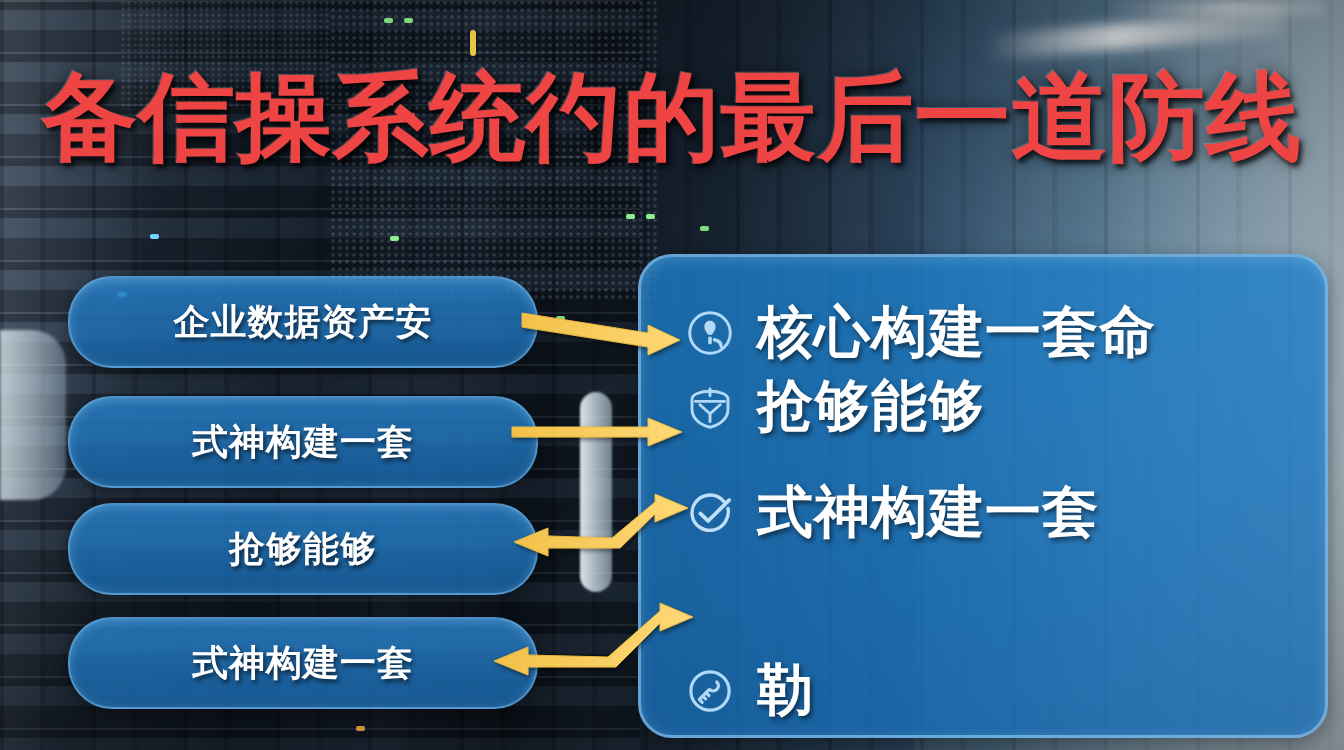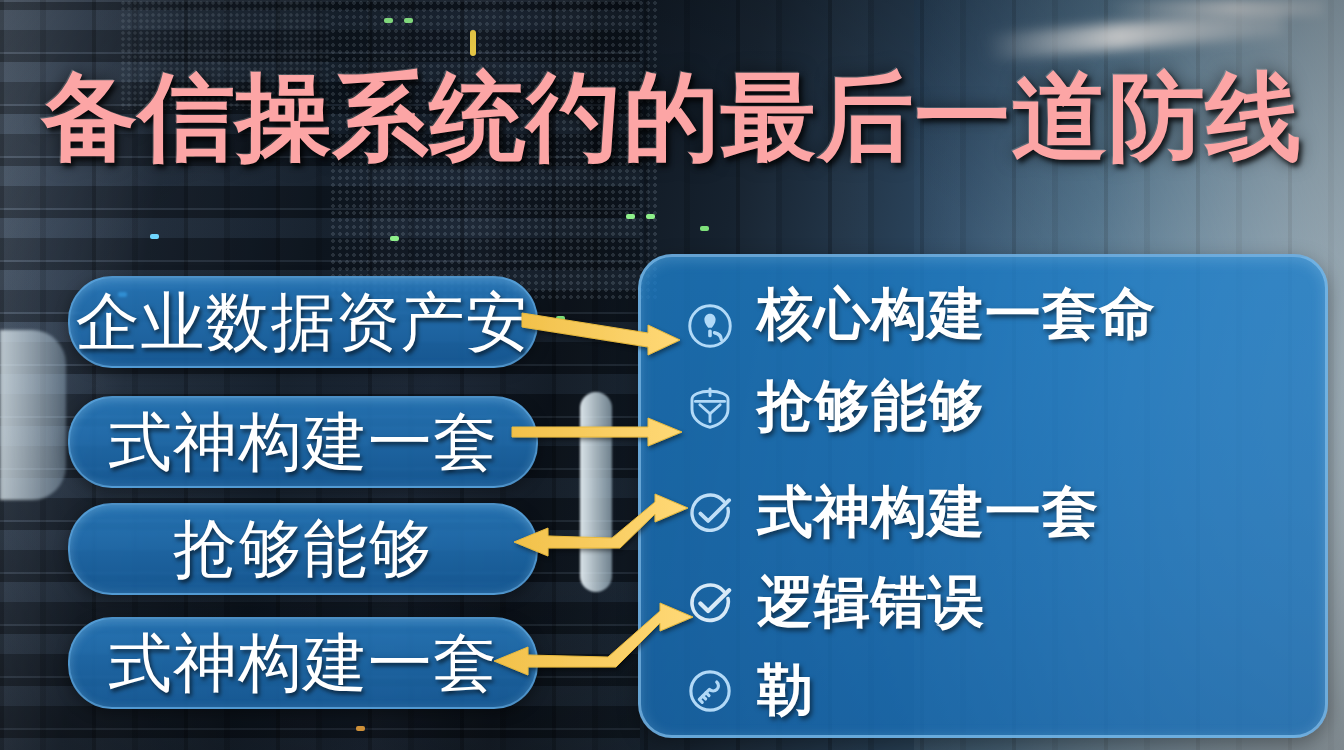--- a/index.html
+++ b/index.html
@@ -100,21 +100,21 @@
   }
 
   
   .title {
     position: absolute;
     left: 0; top: 66px; width: 1344px;
     text-align: center;
     font-size: 96px;
     font-weight: 700;
     line-height: 1.08;
-    color: #fca5a5;
+    color: #ef4444;
     letter-spacing: 1px;
     text-shadow:
       3px 4px 5px rgba(0,0,0,0.75),
       0 0 18px rgba(0,0,0,0.55),
       -1px -1px 0 rgba(255,255,255,0.25);
     white-space: nowrap;
   }
 
   
   .pill {
@@ -126,22 +126,22 @@
     background: linear-gradient(180deg, rgba(41,132,206,0.82), rgba(24,103,173,0.80));
     border: 2px solid rgba(120,190,240,0.55);
     box-shadow: inset 0 2px 10px rgba(180,225,255,0.28), 0 4px 14px rgba(0,0,0,0.35);
     display: flex;
     align-items: center;
     justify-content: center;
     backdrop-filter: blur(1px);
   }
   .pill-text {
     color: #ffffff;
-    font-size: 64px;
-    font-weight: 400;
+    font-size: 36px;
+    font-weight: 700;
     letter-spacing: 1px;
     text-shadow: 2px 3px 4px rgba(0,0,0,0.6);
     white-space: nowrap;
   }
 
   
   .right-panel {
     position: absolute;
     left: 638px; top: 254px;
     width: 684px; height: 478px;
@@ -212,21 +212,21 @@
   </div>
   <div class="pill" style="top:503px;">
     <span class="pill-text">抢够能够</span>
   </div>
   <div class="pill" style="top:617px;">
     <span class="pill-text">式神构建一套</span>
   </div>
 
   <div class="right-panel">
 
-    <div class="rp-row" style="top:20px;align-items:flex-end;">
+    <div class="rp-row" style="top:38px;">
       <span class="rp-icon">
         <svg viewBox="0 0 48 48" fill="none" stroke="#bfe4ff" stroke-width="2.6" stroke-linecap="round">
           <circle cx="24" cy="24" r="18"></circle>
           <path d="M24 13c3 0 5 2.4 5 5.4 0 3.2-2.2 5.2-3.4 7.2h-3.2C21.2 23.6 19 21.6 19 18.4 19 15.4 21 13 24 13z" fill="#bfe4ff" stroke="none"></path>
           <rect x="22.4" y="27" width="3.2" height="7" rx="1.4" fill="#bfe4ff" stroke="none"></rect>
           <path d="M28 30c4 1 6 3 6 6" stroke-width="3"></path>
         </svg>
       </span>
       <span class="rp-text">核心构建一套命</span>
     </div>
@@ -247,29 +247,20 @@
     <div class="rp-row" style="top:218px;">
       <span class="rp-icon">
         <svg viewBox="0 0 48 48" fill="none" stroke="#cfeaff" stroke-width="3" stroke-linecap="round" stroke-linejoin="round">
           <path d="M40 20c1.6 8-3.6 17-12.4 19C18 41 9.6 35 8.2 26.4 6.8 17.6 13 9.4 21.8 8.2c5.6-.8 11 1.4 14.4 5.4"></path>
           <path d="M15.5 24.5l6.8 6.6L41 12.6" stroke-width="3.4"></path>
         </svg>
       </span>
       <span class="rp-text">式神构建一套</span>
     </div>
 
-    <div class="rp-row" style="top:308px;">
-      <span class="rp-icon">
-        <svg viewBox="0 0 48 48" fill="none" stroke="#e8f5ff" stroke-width="3.2" stroke-linecap="round" stroke-linejoin="round">
-          <path d="M40 20c1.6 8-3.6 17-12.4 19C18 41 9.6 35 8.2 26.4 6.8 17.6 13 9.4 21.8 8.2c5.6-.8 11 1.4 14.4 5.4"></path>
-          <path d="M15.5 24.5l6.8 6.6L41 12.6" stroke-width="3.8"></path>
-        </svg>
-      </span>
-      <span class="rp-text">逻辑错误</span>
-    </div>
 
     <div class="rp-row" style="top:396px;">
       <span class="rp-icon">
         <svg viewBox="0 0 48 48" fill="none" stroke="#bfe4ff" stroke-width="2.8" stroke-linecap="round" stroke-linejoin="round">
           <circle cx="24" cy="24" r="17"></circle>
           <path d="M30 16a4.6 4.6 0 1 1-6.5 6.5l-9 9 2.6 2.6"></path>
           <path d="M20.5 25.5l2.6 2.6"></path>
           <path d="M17.5 28.5l2.6 2.6"></path>
         </svg>
       </span>

